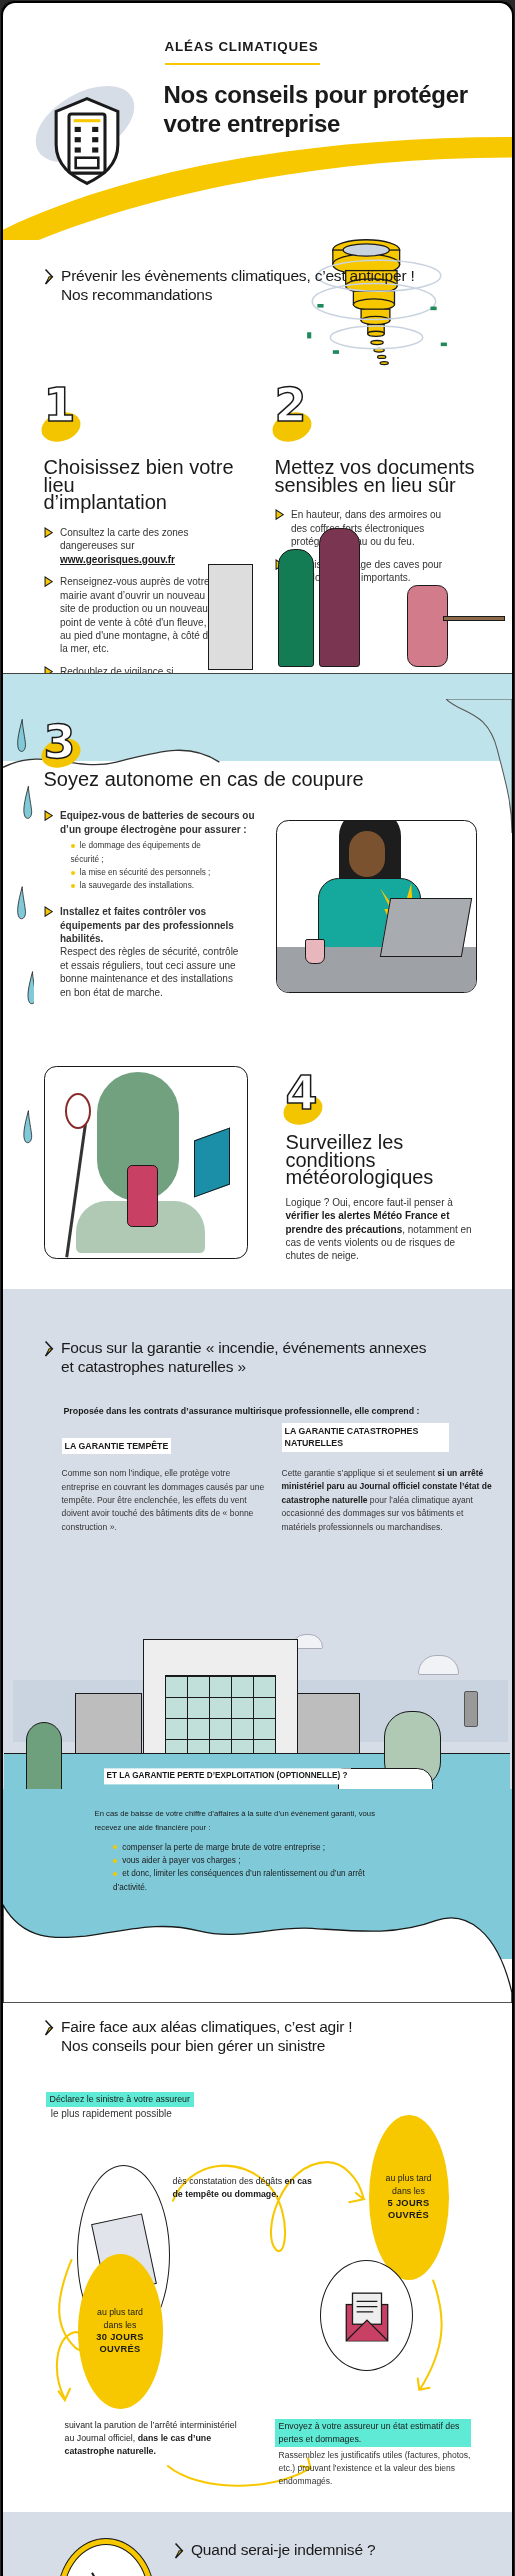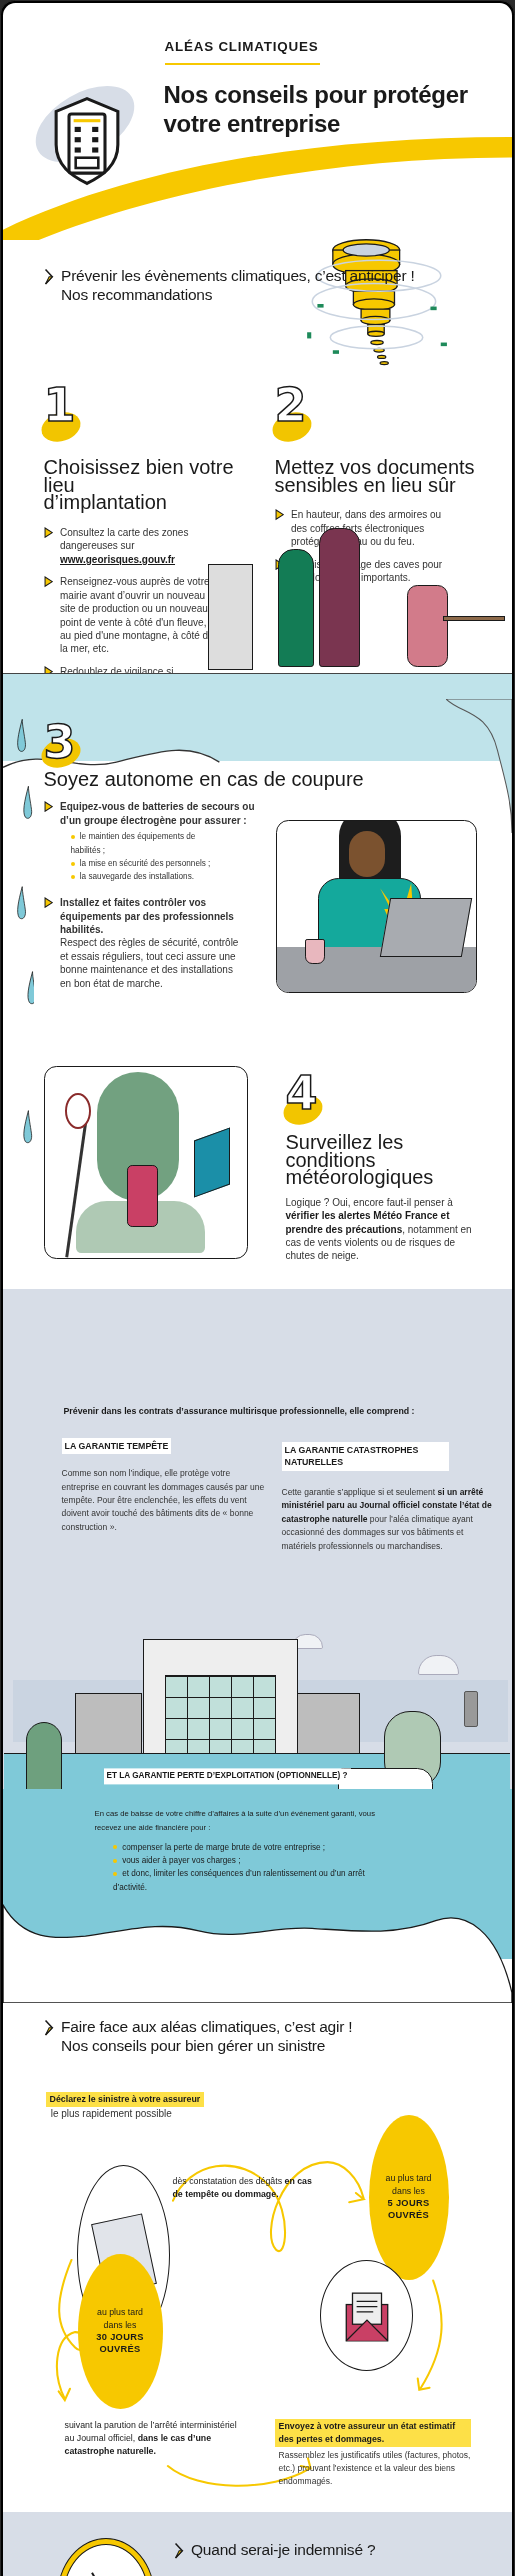--- a/index.html
+++ b/index.html
@@ -1,21 +1,21 @@
 <!DOCTYPE html>
 <html style="font-size:8.2px"><head>
 <meta charset="utf-8">
 <style>
 *{box-sizing:border-box;margin:0;padding:0}
 html,body{width:515px;background:#2a2a2a}
 body{font-family:"Liberation Sans",sans-serif;color:#1a1a1a}
 .frame{width:515px;height:3026px;background:#000;border:1.5px solid #2a2a2a;border-radius:14.4px;position:relative;overflow:hidden}
 .card{position:absolute;left:1.5px;top:1.5px;width:509px;height:2916px;background:#fff;border-radius:12.4px;overflow:hidden}
 .abs{position:absolute}
-.hl{background:#fde047;padding:1px 4.1px;display:inline-block;font-weight:700}
+.hl{background:#5eead4;padding:1px 4.1px;display:inline-block;font-weight:400}
 .chev{display:inline-block;width:10.3px;height:17.5px;position:relative;vertical-align:top;margin-right:4.1px}
 .chev svg{width:100%;height:100%}
 .sec-title{font-size:15.5px;line-height:19.6px;font-weight:400;letter-spacing:-0.2px}
 .num{font-family:"DejaVu Sans",sans-serif;font-weight:700;font-size:46px;line-height:46px;color:#fff;-webkit-text-stroke:1.5px #1a1a1a;position:relative;z-index:2}
 .num-blob{position:absolute;width:40px;height:28px;border-radius:50%;background:#f2c500;transform:rotate(-18deg);z-index:1}
 .h2{font-size:20px;line-height:17.5px;font-weight:400}
 .p{font-size:10px;line-height:13.4px;color:#333}
 .bullet{position:relative;padding-left:16.5px;margin-bottom:9.3px}
 .bullet .tri{position:absolute;left:0;top:1px;width:9.3px;height:11.3px}
 .dot{display:inline-block;width:4.1px;height:4.1px;border-radius:50%;background:#f7c800;margin-right:5.2px;vertical-align:middle}
@@ -178,28 +178,28 @@
   <svg class="abs" style="left:443px;top:696px" width="66" height="134" viewBox="0 0 128 260">
         <path d="M0 0 C 30 30, 80 20, 100 100 C 115 160, 128 200, 128 260 L128 0 Z" fill="#bfe3ea" stroke="#555" stroke-width="2"></path>
       </svg>
 
   <div class="abs" style="left:41px;top:716px;width:453px">
     <div style="position:relative;height:46px">
       <div class="num-blob" style="left:-2.1px;top:20.6px"></div>
       <div class="num">3</div>
     </div>
     <div class="h2" style="margin-top:6.2px">Soyez autonome en cas de coupure</div>
-    <div style="margin-top:12px;width:227px">
+    <div style="margin-top:21px;width:227px">
       <div class="bullet p" style="margin-bottom:3.1px">
         <svg class="tri" viewBox="0 0 18 22">
               <path d="M2 2 L16 11 L2 20 Z" fill="#f7c800" stroke="#1a1a1a" stroke-width="2"></path>
             </svg>
         <b>Equipez-vous de batteries de secours ou d’un groupe électrogène pour assurer :</b>
       </div>
-      <div class="sub" style="padding-left:27px;width:175px"><span class="dot"></span><span>le maintien des équipements de habilités ;</span></div>
+      <div class="sub" style="padding-left:27px;width:175px"><span class="dot"></span><span>le dommage des équipements de sécurité ;</span></div>
       <div class="sub" style="padding-left:27px"><span class="dot"></span><span>la mise en sécurité des personnels ;</span></div>
       <div class="sub" style="padding-left:27px;margin-bottom:12.4px"><span class="dot"></span><span>la sauvegarde des installations.</span></div>
       <div class="bullet p">
         <svg class="tri" viewBox="0 0 18 22">
               <path d="M2 2 L16 11 L2 20 Z" fill="#f7c800" stroke="#1a1a1a" stroke-width="2"></path>
             </svg>
         <b>Installez et faites contrôler vos équipements par des professionnels habilités.</b><br>
         <span style="display:inline-block;width:185px">Respect des règles de sécurité, contrôle et essais réguliers, tout ceci assure une bonne maintenance et des installations en bon état de marche.</span>
       </div>
     </div>
@@ -243,27 +243,37 @@
     <div class="h2" style="margin-top:18.5px">
       <div>Surveillez les conditions</div>
       <div>météorologiques</div>
     </div>
     <p class="p" style="margin-top:9.3px;width:196px">
       <span>Logique ? Oui, encore faut-il penser à </span><b style="color:#1a1a1a">vérifier les alertes Météo France et prendre des précautions</b><span>, notamment en cas de vents violents ou de risques de chutes de neige.</span>
     </p>
   </div>
 
   <div class="abs grey-band" style="left:0;top:1286px;width:509px;height:500px">
-    <p class="abs" style="left:61px;top:116px;width:371px;font-weight:700;font-size:8.8px;line-height:12.4px">Prévenir dans les contrats d’assurance multirisque professionnelle, elle comprend :</p>
+    <div class="abs sec-title" style="left:41px;top:49px;width:453px">
+      <span class="chev" style="position:absolute;left:0;top:2.1px"><svg viewBox="0 0 20 34">
+              <path d="M3 3 L16 17 L3 31" fill="none" stroke="#1a1a1a" stroke-width="3"></path>
+              <path d="M10 17 L16 17 L3 31 Z" fill="#f7c800" stroke="#1a1a1a" stroke-width="2"></path>
+            </svg></span>
+      <div style="padding-left:17.5px">
+        <div>Focus sur la garantie « incendie, événements annexes</div>
+        <div>et catastrophes naturelles »</div>
+      </div>
+    </div>
+    <p class="abs" style="left:61px;top:116px;width:371px;font-weight:700;font-size:8.8px;line-height:12.4px">Proposée dans les contrats d’assurance multirisque professionnelle, elle comprend :</p>
 
     <div class="abs" style="left:59px;top:113px;width:206px">
       <div class="tag" style="margin-top:36px">LA GARANTIE TEMPÊTE</div>
       <p class="p" style="margin-top:13px;width:206px;font-size:8.5px">Comme son nom l’indique, elle protège votre entreprise en couvrant les dommages causés par une tempête. Pour être enclenchée, les effets du vent doivent avoir touché des bâtiments dits de « bonne construction ».</p>
     </div>
-    <div class="abs" style="left:279px;top:118px;width:216px">
+    <div class="abs" style="left:279px;top:99px;width:216px">
       <div class="tag" style="margin-top:35px;width:167px">LA GARANTIE CATASTROPHES NATURELLES</div>
       <p class="p" style="margin-top:15.5px;width:212px;font-size:8.5px">
         <span>Cette garantie s’applique si et seulement </span><b style="color:#1a1a1a">si un arrêté ministériel paru au Journal officiel constate l’état de catastrophe naturelle</b><span> pour l’aléa climatique ayant occasionné des dommages sur vos bâtiments et matériels professionnels ou marchandises.</span>
       </p>
     </div>
 
     <div class="abs" style="left:0;top:273px;width:509px;height:227px">
       <div class="abs" style="left:10.3px;top:118px;width:495px;height:62px;background:#c9d3e0;opacity:.9"></div>
       <div class="abs" style="left:289px;top:72px;width:31px;height:15.5px;background:#f0f2f5;border:1px solid #aab;border-radius:15.5px 15.5px 2.1px 2.1px"></div>
       <div class="abs" style="left:415px;top:93px;width:41px;height:20.6px;background:#f0f2f5;border:1px solid #aab;border-radius:20.6px 20.6px 2.1px 2.1px"></div>

